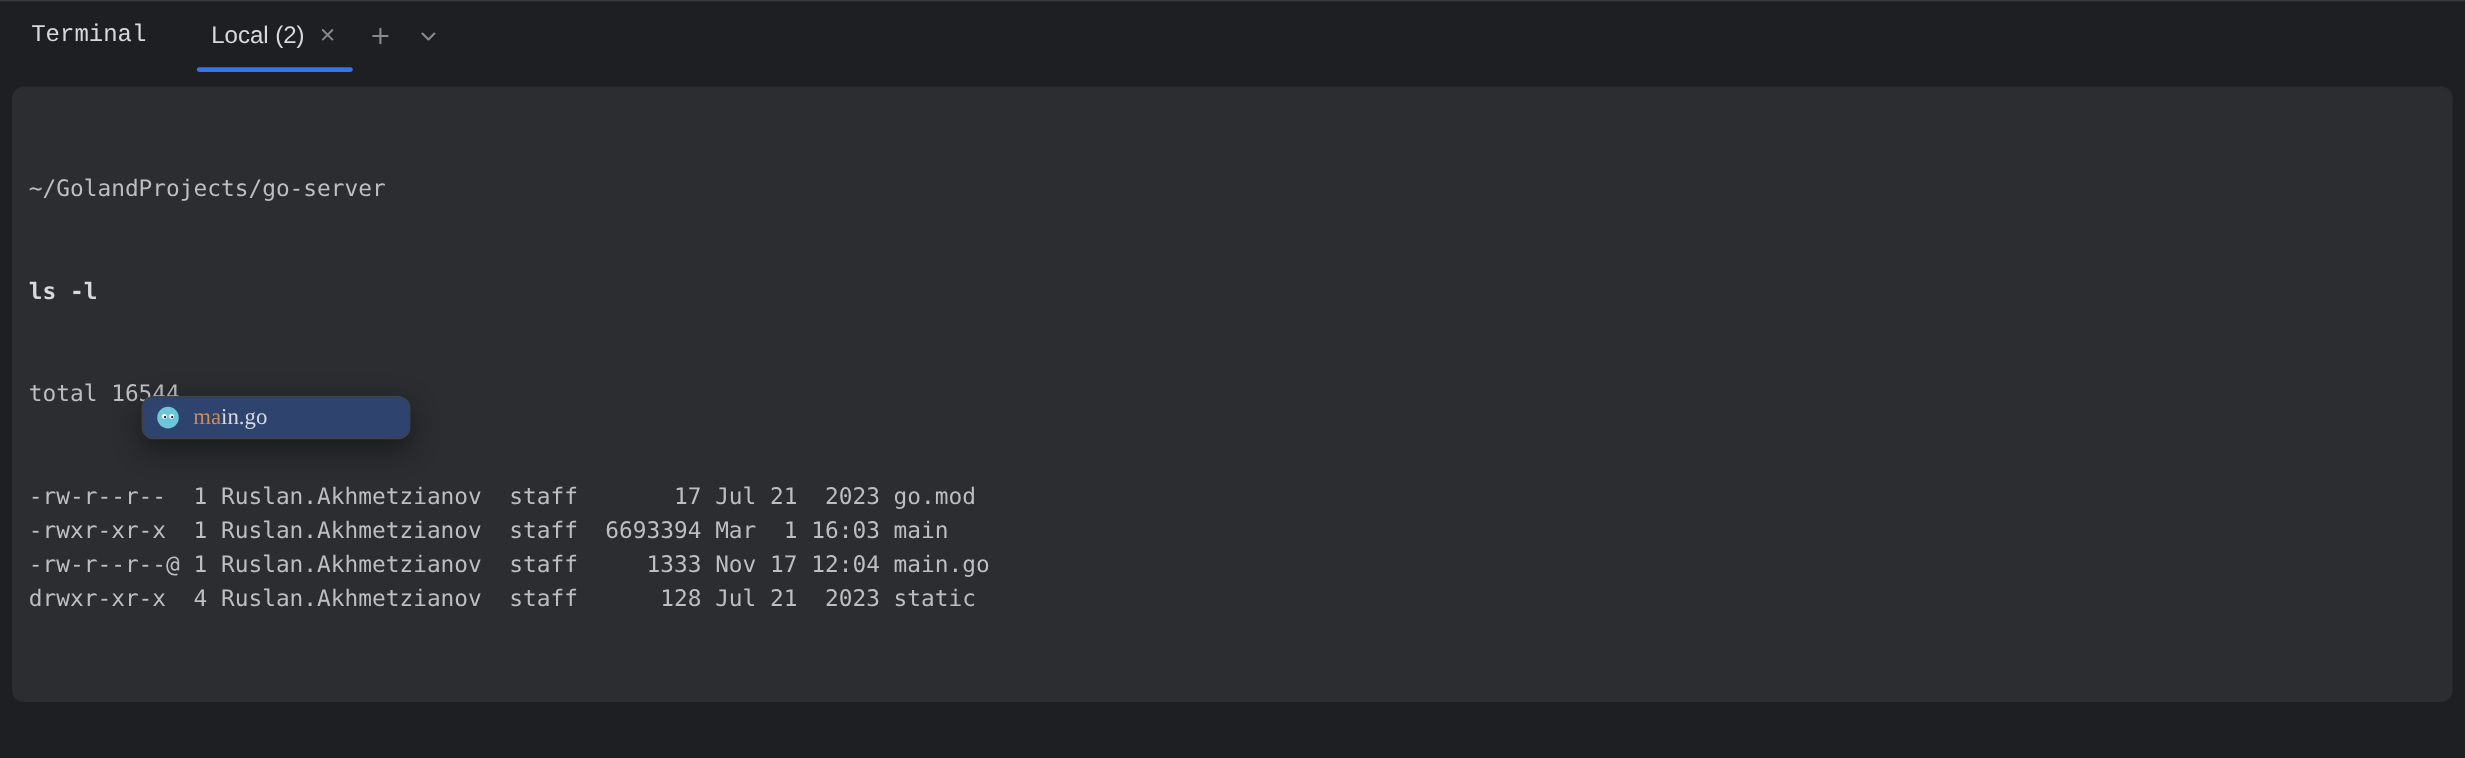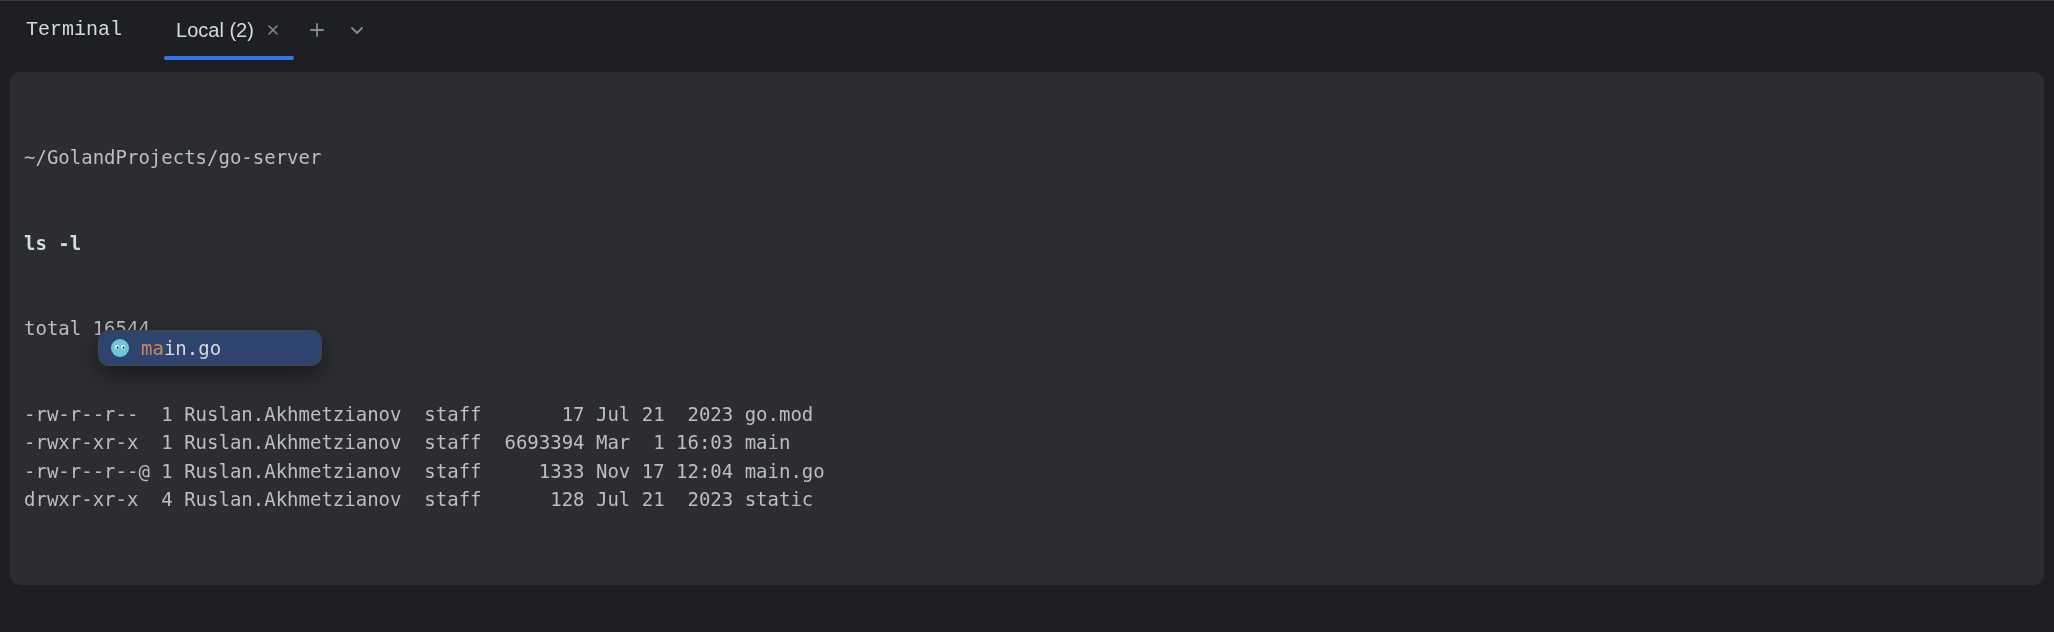--- a/index.html
+++ b/index.html
@@ -98,29 +98,30 @@
   .ls-line { color: var(--text); }
   .prompt-block {
     padding: 42px 10px 0 26px;
     line-height: 1.55;
     white-space: pre;
     position: relative;
   }
   
   .popup {
     position: absolute;
-    left: 98px;
+    left: 118px;
     top: 330px;
     background: var(--popup-bg);
     border: 1px solid var(--popup-border);
     border-radius: 10px;
     box-shadow: 0 8px 24px rgba(0,0,0,0.45);
     overflow: hidden;
     min-width: 224px;
     z-index: 10;
+    font-family: Liberation Serif, serif;
   }
   .popup-item {
     display: flex;
     align-items: center;
     gap: 10px;
     padding: 6px 16px 6px 10px;
     font-size: 19px;
     color: var(--text-bright);
     cursor: pointer;
   }

